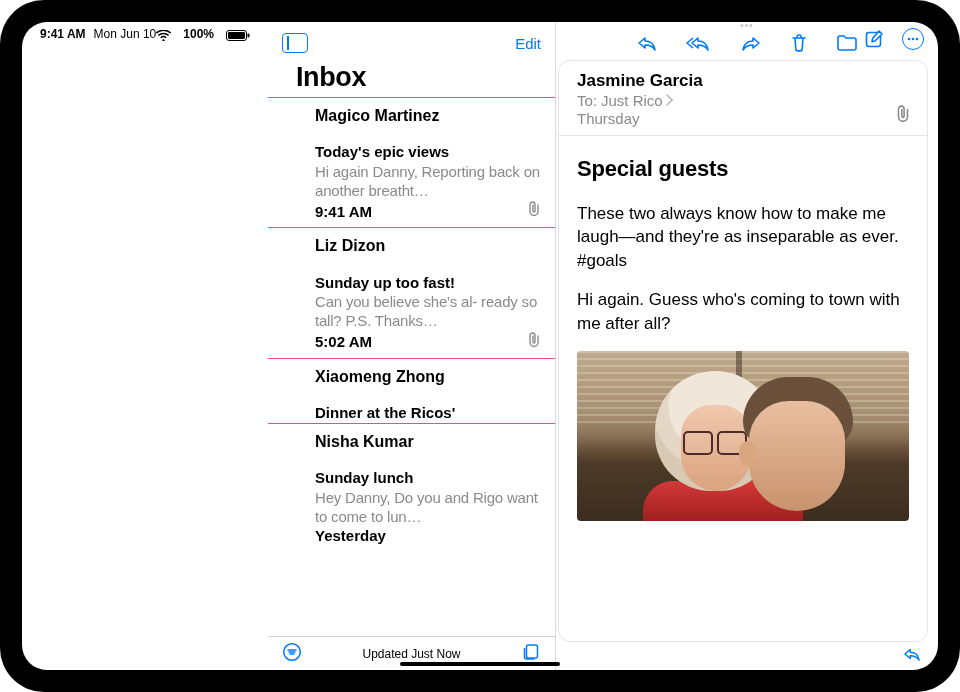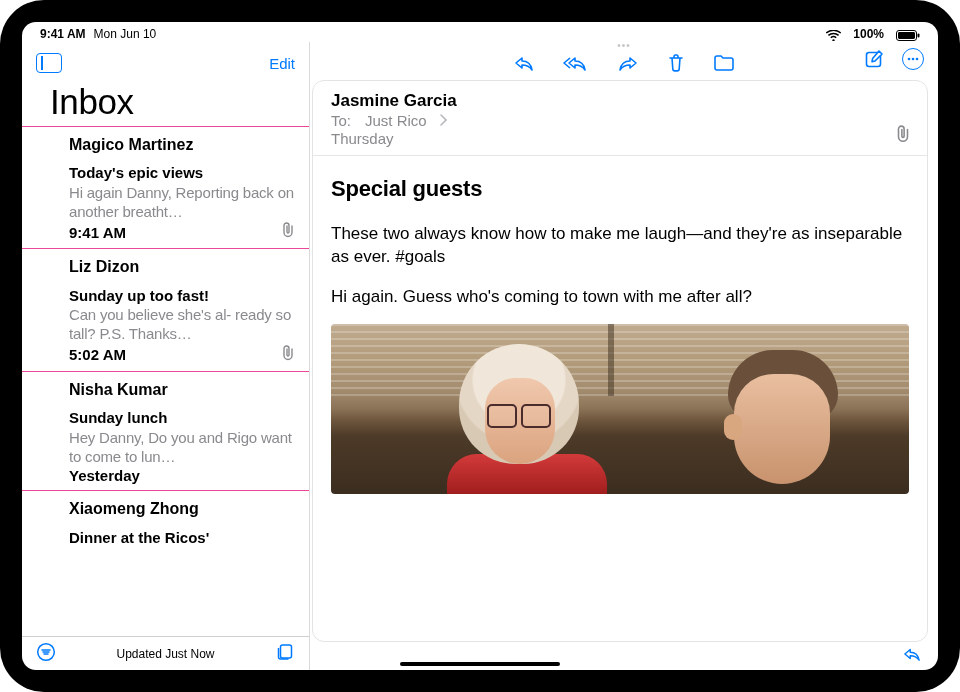--- a/index.html
+++ b/index.html
@@ -3,22 +3,22 @@
   <meta charset="utf-8">
   <style>
     * { margin: 0; padding: 0; box-sizing: border-box; -webkit-font-smoothing: antialiased; }
     html, body { width: 960px; height: 692px; background: #fff; font-family: -apple-system, "Helvetica Neue", Helvetica, Arial, sans-serif; }
 
     .device {
       width: 960px; height: 692px; background: #000; border-radius: 44px; position: relative; overflow: hidden;
       padding: 22px;
     }
     .screen {
-      width: 100%; height: 100%; background: #fff; border-radius: 14px; overflow: hidden; position: relative;
-      display: flex; flex-direction: column;
+      width: 100%; height: 100%; background: #fff; border-radius: 25px; overflow: hidden; position: relative;
+      display: flex; flex-direction: row;
     }
 
     
     .status-bar {
       height: 20px; display: flex; align-items: center; justify-content: space-between;
       padding: 4px 18px 0; font-size: 12px; font-weight: 600; color: #000;
     }
     .status-left { display: flex; gap: 8px; align-items: baseline; }
     .status-right { display: flex; gap: 12px; align-items: flex-end; }
     .status-right svg { display: block; }
@@ -38,28 +38,28 @@
     }
     .sidebar-btn { color: #007aff; display: inline-flex; align-items: center; justify-content: center; }
     .sidebar-btn.icon-box {
       border: 1.5px solid #007aff; border-radius: 4px; width: 26px; height: 20px; position: relative;
     }
     .sidebar-btn.icon-box:before {
       content: ""; position: absolute; left: 4px; top: 2px; bottom: 2px; width: 1.5px; background: #007aff;
     }
     .edit { color: #007aff; font-size: 15px; }
 
-    .inbox-title { font-size: 35px; font-weight: 400; padding: 2px 28px 4px; letter-spacing: -0.4px; }
+    .inbox-title { font-size: 27px; font-weight: 700; padding: 2px 28px 4px; letter-spacing: -0.4px; }
 
     .mail-list { flex: 1; overflow: hidden; }
     .mail-item {
       padding: 8px 14px 6px 47px; border-top: 1px solid #ec4899; position: relative;
     }
     .mail-item .sender { font-size: 16px; font-weight: 700; line-height: 1.2; }
-    .mail-item .subject { font-size: 15px; font-weight: 600; line-height: 1.25; margin-top: 10px;}
+    .mail-item .subject { font-size: 15px; font-weight: 600; line-height: 1.25; margin-top: 18px;}
     .mail-item .preview { font-size: 15px; color: #8a8a8e; line-height: 1.25; margin-top: 1px;
       display: -webkit-box; -webkit-line-clamp: 2; -webkit-box-orient: vertical; overflow: hidden; letter-spacing: -0.2px;}
     .mail-item .row-bot { display: flex; justify-content: space-between; align-items: center; margin-top: 1px;}
     .mail-item .time { font-size: 15px; font-weight: 700; }
     .mail-item .clip { color: #8a8a8e; }
 
     .sidebar-footer {
       height: 34px; border-top: 1px solid #cfcfcf; display: flex; align-items: center;
       justify-content: space-between; padding: 0 14px;
     }
@@ -85,21 +85,21 @@
       width: 22px; height: 22px; border: 1.8px solid #007aff; border-radius: 50%;
       display: inline-flex; align-items: center; justify-content: center; color: #007aff;
     }
 
     .message-card {
       margin: 0 10px 0 2px; border: 1px solid #e4e4e6; border-radius: 12px;
       background: #fff; flex: 1; overflow: hidden; display: flex; flex-direction: column;
     }
     .msg-header { padding: 10px 18px 8px; border-bottom: 1px solid #e6e6e8; position: relative;}
     .msg-from { font-size: 17px; font-weight: 800; }
-    .msg-to { font-size: 15px; color: #8a8a8e; margin-top: 1px; display: flex; align-items:center; gap:12px;}
+    .msg-to { font-size: 15px; color: #8a8a8e; margin-top: 1px; display: flex; align-items:center; gap:2px;}
     .msg-to .label { color: #8a8a8e; }
     .msg-to .chev { color: #b9b9bd; }
     .msg-date { font-size: 15px; color: #8a8a8e; margin-top: 1px;}
     .msg-header .clip { position: absolute; right: 16px; bottom: 8px; color: #8a8a8e;}
 
     .msg-body { padding: 20px 18px 0; overflow: hidden; }
     .msg-subject { font-size: 22px; font-weight: 800; margin-bottom: 20px; letter-spacing: -0.2px;}
     .msg-p { font-size: 17px; line-height: 1.38; margin-bottom: 16px; font-weight: 500;}
 
     .photo {
@@ -225,33 +225,33 @@
             <div class="row-bot">
               <span class="time">5:02 AM</span>
               <span class="clip">
                 <svg width="14" height="16" viewBox="0 0 14 16">
                     <path d="M11 4v6.5a4 4 0 11-8 0V3.5a2.5 2.5 0 015 0V10a1 1 0 11-2 0V4" fill="none" stroke="#8a8a8e" stroke-width="1.4" stroke-linecap="round"></path>
                   </svg>
               </span>
             </div>
           </div>
 
+          <div class="mail-item" style="padding-bottom:0">
+            <div class="sender">Xiaomeng Zhong</div>
+            <div class="subject">Dinner at the Ricos'</div>
+          </div>
+
           <div class="mail-item">
             <div class="sender">Nisha Kumar</div>
             <div class="subject">Sunday lunch</div>
             <div class="preview">Hey Danny, Do you and Rigo want to come to lun…</div>
             <div class="row-bot">
               <span class="time">Yesterday</span>
               <span></span>
             </div>
-          </div>
-
-          <div class="mail-item" style="padding-bottom:0">
-            <div class="sender">Xiaomeng Zhong</div>
-            <div class="subject">Dinner at the Ricos'</div>
           </div>
         </div>
 
         <div class="sidebar-footer">
           <span class="ficon">
             <svg width="20" height="20" viewBox="0 0 20 20">
                 <circle cx="10" cy="10" r="8.3" fill="none" stroke="#007aff" stroke-width="1.5"></circle>
                 <path d="M6 8h8M7 10h6M8 12h4" stroke="#007aff" stroke-width="1.5" stroke-linecap="round"></path>
               </svg>
           </span>

